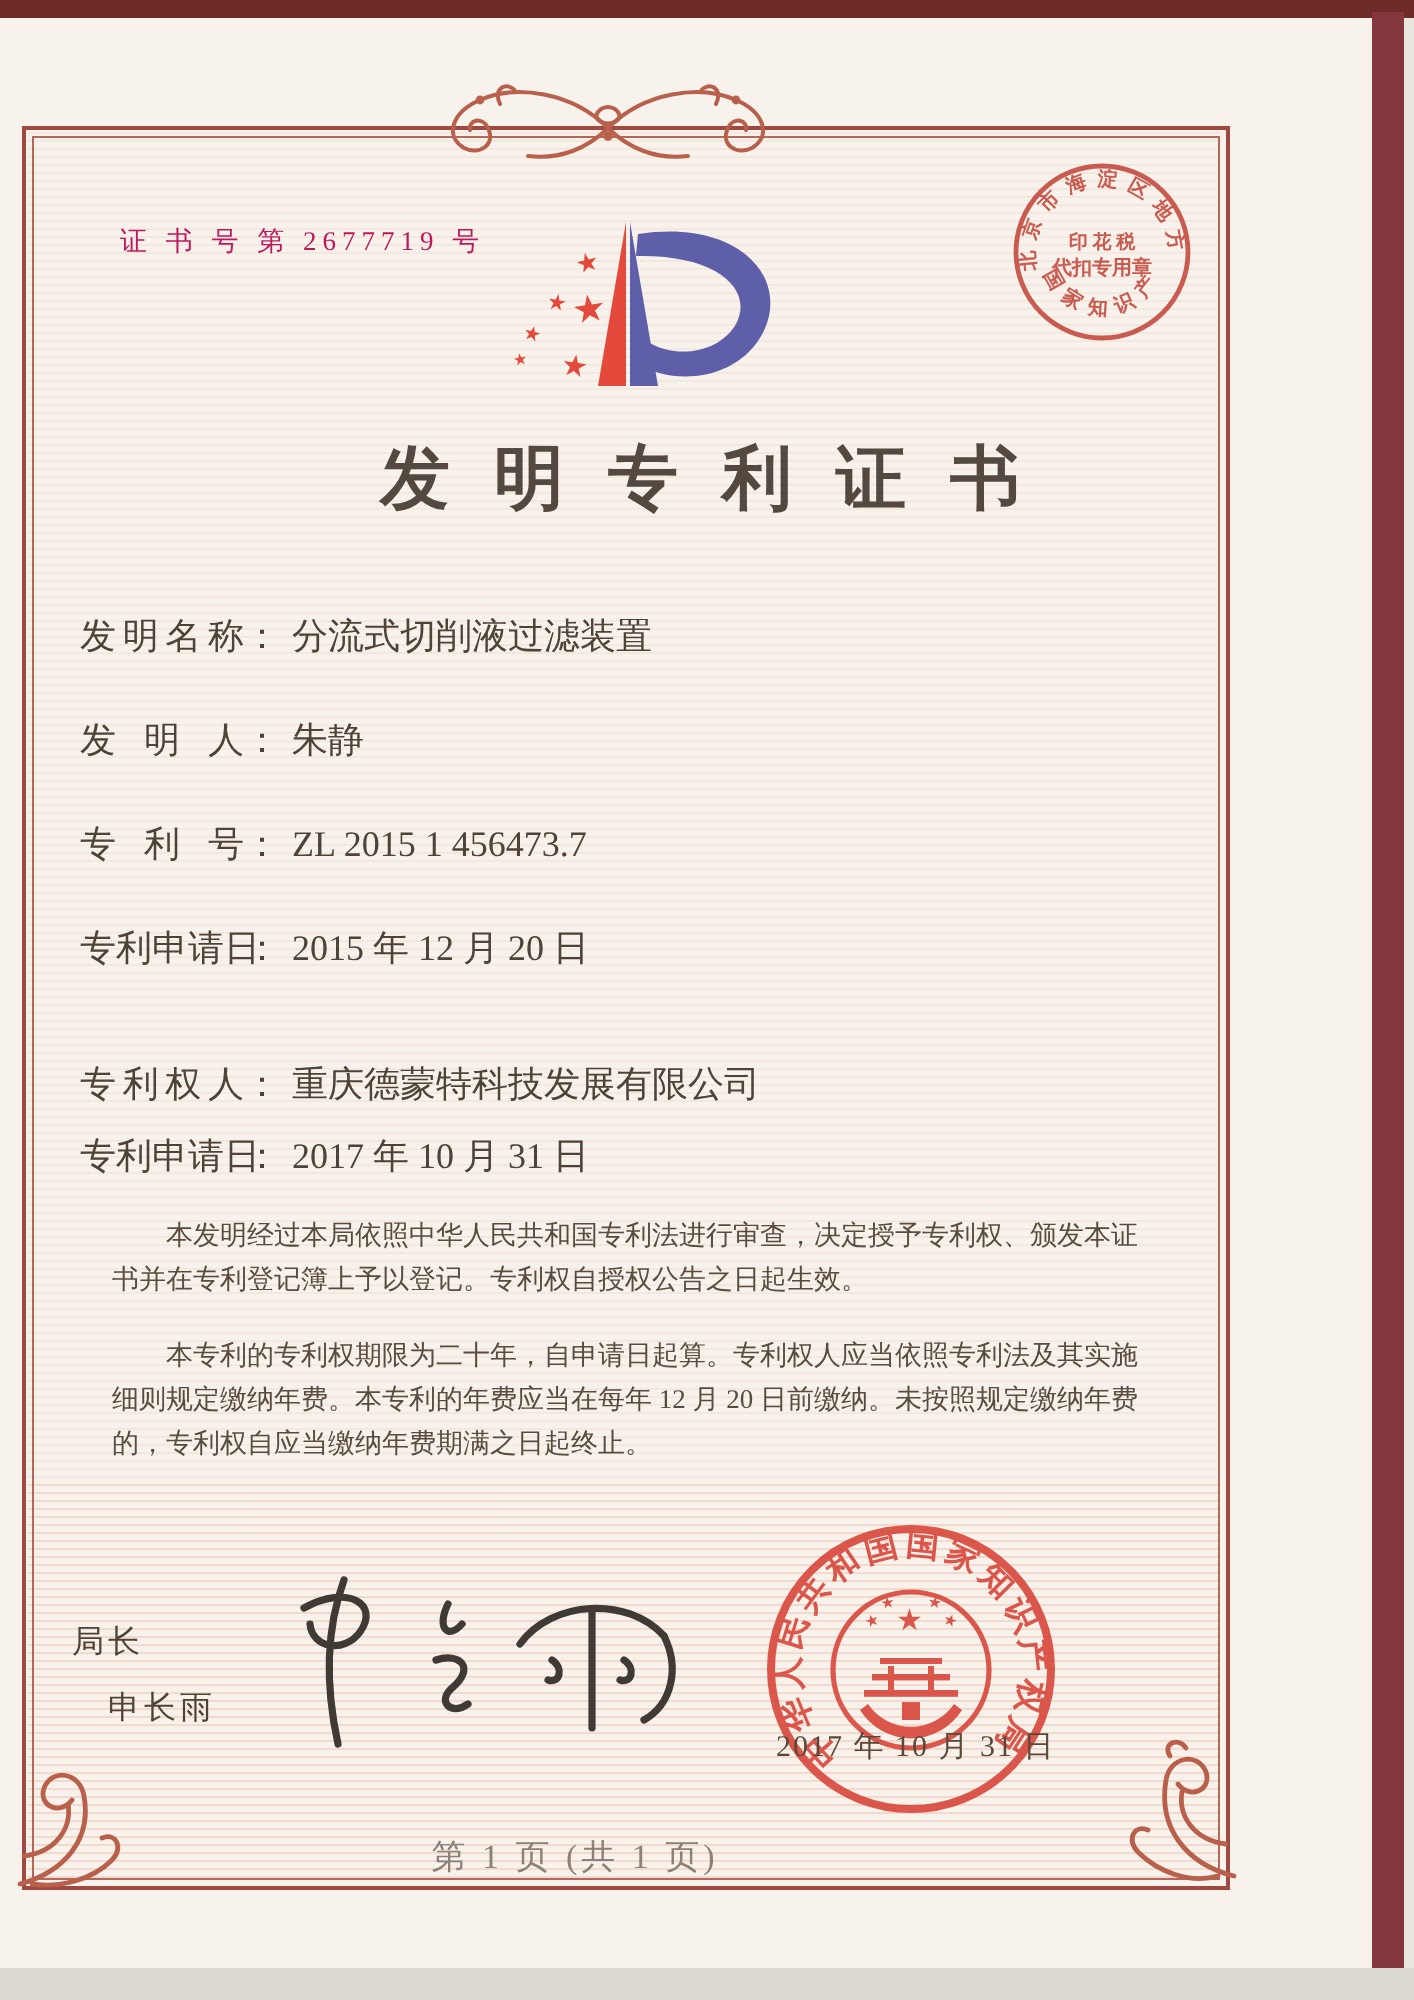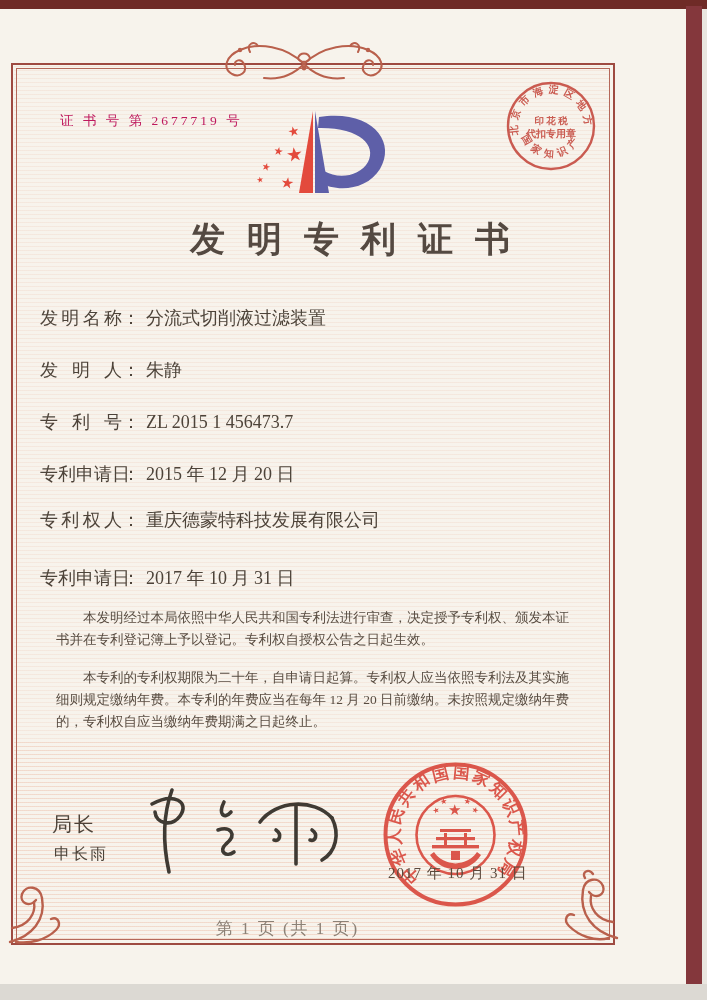--- a/index.html
+++ b/index.html
@@ -23,21 +23,21 @@
   
   .cert-no{position:absolute;left:36px;top:112px;font-size:13.5px;color:#be185d;letter-spacing:3px;margin-left:24px;}
   .title{position:absolute;left:60px;top:216px;width:580px;text-align:center;
          font-size:35px;color:#544941;letter-spacing:22px;text-indent:22px;font-weight:bold;font-family:Liberation Mono, monospace;}
   .field{position:absolute;left:40px;font-size:18px;color:#4d4339;white-space:nowrap;}
   .field .lbl{display:inline-block;width:82px;text-align:justify;text-align-last:justify;}
   .field .colon{margin-right:6px;}
   .paras{position:absolute;left:40px;top:591px;width:550px;font-size:13.5px;
          color:#584c41;line-height:1.63;}
   .paras p{margin:16px;text-indent:2em;}
-  .sig-title{position:absolute;left:52px;top:811px;font-size:20px;color:#4d4339;letter-spacing:2px;}
+  .sig-title{position:absolute;left:36px;top:811px;font-size:16px;color:#4d4339;letter-spacing:2px;}
   .sig-name{position:absolute;left:54px;top:844px;font-size:16px;color:#4d4339;letter-spacing:2px;text-align:right;}
   .issue-date{position:absolute;left:388px;top:864px;font-size:15px;color:#5a483b;
               letter-spacing:1px;z-index:6;}
   .footer{position:absolute;left:0;top:917px;width:575px;text-align:center;
           font-size:17px;color:#8c8176;letter-spacing:2px;}
   svg{position:absolute;overflow:visible;}
   .logo-svg{left:253px;top:107px;}
   .tax-seal{left:505px;top:80px;opacity:.88;}
   .office-seal{left:378px;top:757px;opacity:.9;z-index:5;}
   .sign-svg{left:138px;top:778px;}
@@ -132,21 +132,21 @@
   </div>
   <div class="field" style="top:358px">
     <span class="lbl">发明人</span><span class="colon">：</span><span>朱静</span>
   </div>
   <div class="field" style="top:410px">
     <span class="lbl">专利号</span><span class="colon">：</span><span>ZL 2015 1 456473.7</span>
   </div>
   <div class="field" style="top:462px">
     <span class="lbl">专利申请日</span><span class="colon">：</span><span>2015 年 12 月 20 日</span>
   </div>
-  <div class="field" style="top:508px">
+  <div class="field" style="top:530px">
     <span class="lbl">专利权人</span><span class="colon">：</span><span>重庆德蒙特科技发展有限公司</span>
   </div>
   <div class="field" style="top:566px">
     <span class="lbl">专利申请日</span><span class="colon">：</span><span>2017 年 10 月 31 日</span>
   </div>
 
   <div class="paras">
     <p>本发明经过本局依照中华人民共和国专利法进行审查，决定授予专利权、颁发本证书并在专利登记簿上予以登记。专利权自授权公告之日起生效。</p>
     <p>本专利的专利权期限为二十年，自申请日起算。专利权人应当依照专利法及其实施细则规定缴纳年费。本专利的年费应当在每年 12 月 20 日前缴纳。未按照规定缴纳年费的，专利权自应当缴纳年费期满之日起终止。</p>
   </div>

